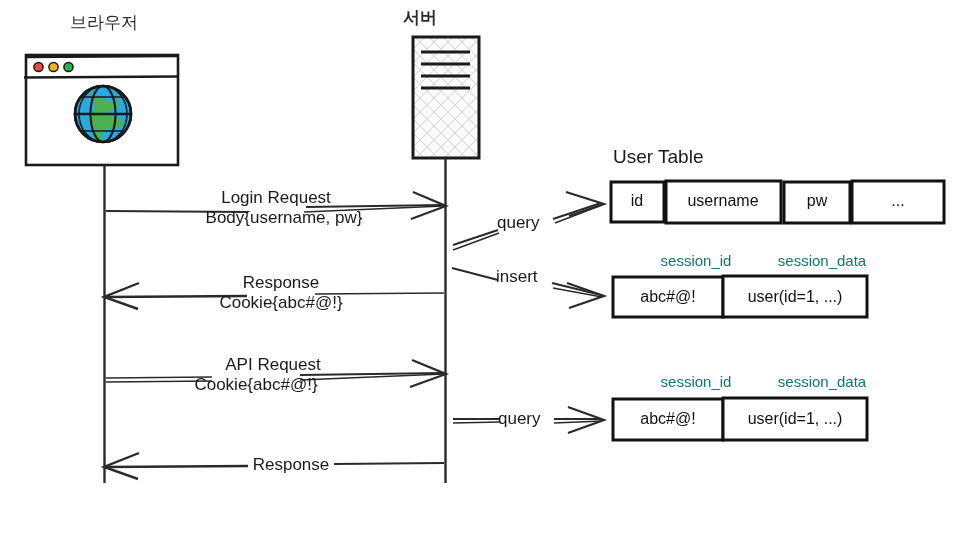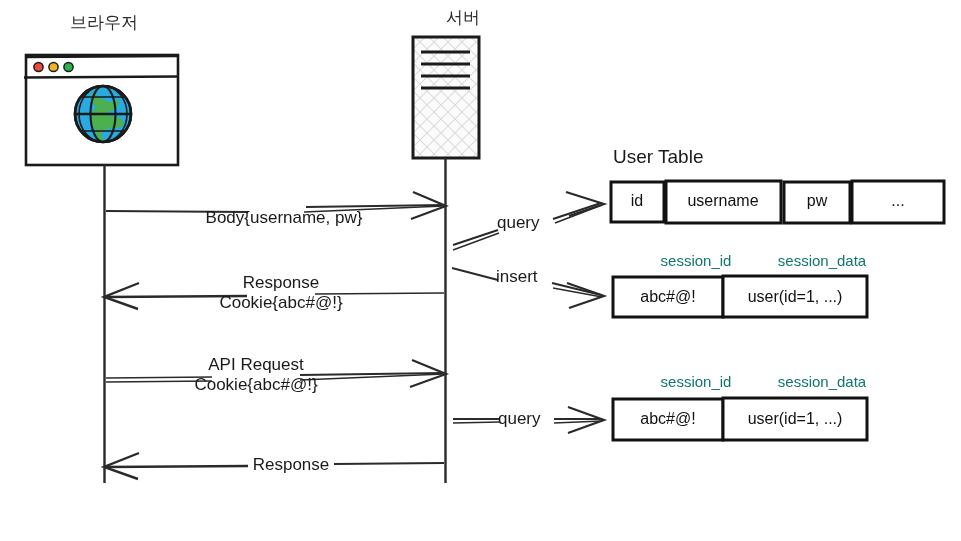--- a/index.html
+++ b/index.html
@@ -179,28 +179,29 @@
       <rect x="723" y="276" width="144" height="41" fill="#ffffff" stroke="#111111" stroke-width="3"></rect>
     </g>
 
     <g>
       <rect x="613" y="399" width="110" height="41" fill="#ffffff" stroke="#111111" stroke-width="3"></rect>
       <rect x="723" y="398" width="144" height="42" fill="#ffffff" stroke="#111111" stroke-width="3"></rect>
     </g>
   </svg>
 
   <div class="lbl actor-title center-x" style="left:104px; top:13px;">브라우저</div>
-  <div class="lbl actor-title center-x" style="left:463px; top:8px;">서버</div>
-
+  <div class="lbl actor-title center-x" style="left:420px; top:8px;font-weight:bold;">서버</div>
+
+  <div class="lbl msg center-x" style="left:276px; top:188px;">Login Request</div>
   <div class="lbl msg center-x" style="left:284px; top:208px;">Body{username, pw}</div>
 
   <div class="lbl msg center-x" style="left:281px; top:273px;">Response</div>
   <div class="lbl msg center-x" style="left:281px; top:293px;">Cookie{abc#@!}</div>
 
-  <div class="lbl msg center-x" style="left:256px; top:355px;">API Request</div>
+  <div class="lbl msg center-x" style="left:273px; top:355px;">API Request</div>
   <div class="lbl msg center-x" style="left:256px; top:375px;">Cookie{abc#@!}</div>
 
   <div class="lbl msg center-x" style="left:291px; top:455px;">Response</div>
 
   <div class="lbl opname" style="left:497px; top:213px;">query</div>
   <div class="lbl opname" style="left:496px; top:267px;">insert</div>
   <div class="lbl opname" style="left:498px; top:409px;">query</div>
 
   <div class="lbl tbl-title" style="left:613px; top:146px;">User Table</div>
 

